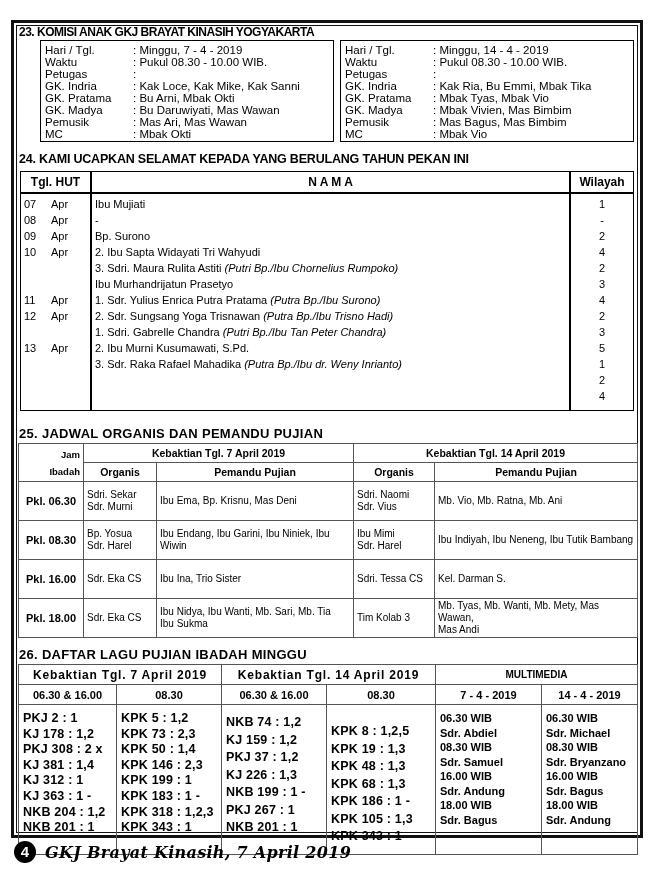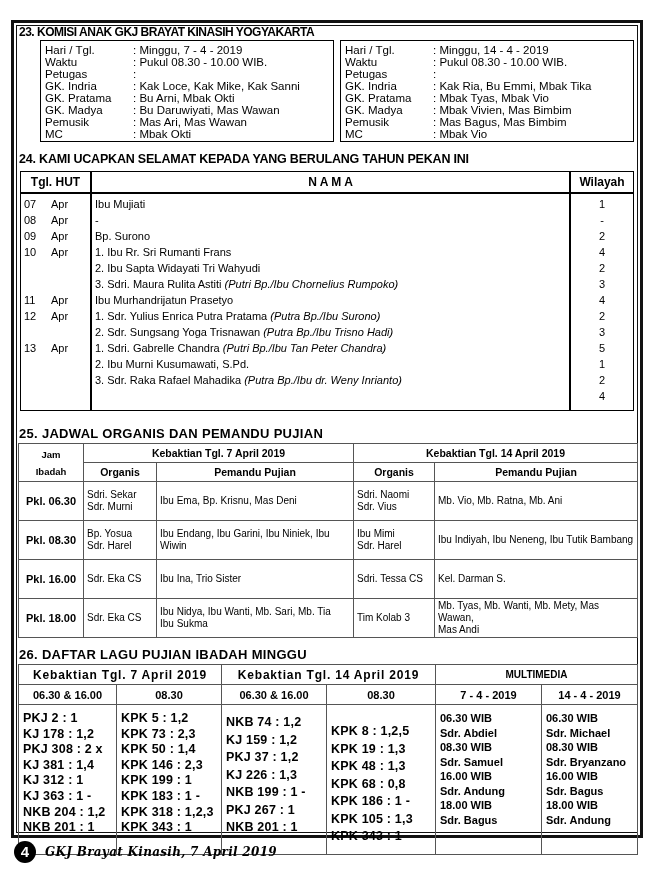--- a/index.html
+++ b/index.html
@@ -33,38 +33,38 @@
   .hut-col2 .hut-line { padding-left: 3px; }
   .hut-col3 .hut-line { text-align: center; }
   .hut-line i { font-style: italic; }
 
   
   table { border-collapse: collapse; }
   .org { position: absolute; left: 18px; top: 443px; width: 620px; font-size: 10px; }
   .org td, .org th { border: 1px solid #555; padding: 0 3px; }
   .org th { font-weight: bold; font-size: 10.5px; height: 18px; }
   .org .jam { font-weight: bold; font-size: 11px; text-align: center; width: 58px; }
-  .org .jam-head { font-weight: bold; font-size: 9.5px; text-align: center; line-height: 17px; margin-top: 44px; }
+  .org .jam-head { font-weight: bold; font-size: 9.5px; text-align: right; line-height: 17px; margin-top: 44px; }
   .org td { height: 38px; line-height: 12px; vertical-align: middle; }
   .org td.c-org { width: 58px; }
   .org td.c-pem { }
 
   
   .lagu { position: absolute; left: 18px; top: 664px; width: 620px; }
   .lagu td, .lagu th { border: 1px solid #555; }
   .lagu th.top { font-weight: bold; font-size: 12px; letter-spacing: 0.8px; height: 17px; }
   .lagu th.top.mm { font-size: 10px; letter-spacing: 0; margin-top: 33px; }
   .lagu th.sub { font-weight: bold; font-size: 11px; height: 17px; }
   .lagu td { vertical-align: top; padding: 6px 4px 8px 4px; }
   .song { font-weight: bold; font-size: 12.5px; line-height: 15.6px; white-space: nowrap; letter-spacing: 0.2px; }
   .mmline { font-weight: bold; font-size: 11px; line-height: 14.5px; white-space: nowrap; }
 
   .footer { position: absolute; left: 14px; top: 841px; display: flex; align-items: center; }
   .num-badge { width: 22px; height: 22px; border-radius: 50%; background: #000; color: #fff; font-weight: bold; font-size: 15px; text-align: center; line-height: 22px; }
-  .footer-text { margin-left: 9px; font-family: "DejaVu Serif", serif; font-style: italic; font-weight: bold; font-size: 12px; letter-spacing: 0.3px; }
+  .footer-text { margin-left: 9px; font-family: "DejaVu Serif", serif; font-style: italic; font-weight: bold; font-size: 16px; letter-spacing: 0.3px; }
 </style>
 </head>
 <body>
 
 <div class="page-frame">
     <div class="page-inner"></div>
   </div>
 
 <div class="sec-title" style="left:19px; top:25px; font-size:12px; letter-spacing:-0.5px;">23. KOMISI ANAK GKJ BRAYAT KINASIH YOGYAKARTA</div>
 
@@ -161,21 +161,20 @@
         <div class="hut-line"><span class="day"></span><span></span></div>
         <div class="hut-line"><span class="day">13</span><span>Apr</span></div>
         <div class="hut-line"><span class="day"></span><span></span></div>
         <div class="hut-line"><span class="day"></span><span></span></div>
         <div class="hut-line"><span class="day"></span><span></span></div>
       </div>
     <div class="hut-col2" id="hut-names">
         <div class="hut-line"><span>Ibu Mujiati</span><i></i></div>
         <div class="hut-line"><span>-</span><i></i></div>
         <div class="hut-line"><span>Bp. Surono</span><i></i></div>
-        <div class="hut-line"><span>1. Ibu Rr. Sri Rumanti Frans</span><i></i></div>
         <div class="hut-line"><span>2. Ibu Sapta Widayati Tri Wahyudi</span><i></i></div>
         <div class="hut-line"><span>3. Sdri. Maura Rulita Astiti </span><i>(Putri Bp./Ibu Chornelius Rumpoko)</i></div>
         <div class="hut-line"><span>Ibu Murhandrijatun Prasetyo</span><i></i></div>
         <div class="hut-line"><span>1. Sdr. Yulius Enrica Putra Pratama </span><i>(Putra Bp./Ibu Surono)</i></div>
         <div class="hut-line"><span>2. Sdr. Sungsang Yoga Trisnawan </span><i>(Putra Bp./Ibu Trisno Hadi)</i></div>
         <div class="hut-line"><span>1. Sdri. Gabrelle Chandra </span><i>(Putri Bp./Ibu Tan Peter Chandra)</i></div>
         <div class="hut-line"><span>2. Ibu Murni Kusumawati, S.Pd.</span><i></i></div>
         <div class="hut-line"><span>3. Sdr. Raka Rafael Mahadika </span><i>(Putra Bp./Ibu dr. Weny Inrianto)</i></div>
       </div>
     <div class="hut-col3" id="hut-regions">
@@ -329,21 +328,21 @@
           <div class="song" style="line-height: 17.5px;">PKJ 37 : 1,2</div>
           <div class="song" style="line-height: 17.5px;">KJ 226 : 1,3</div>
           <div class="song" style="line-height: 17.5px;">NKB 199 : 1 -</div>
           <div class="song" style="line-height: 17.5px;">PKJ 267 : 1</div>
           <div class="song" style="line-height: 17.5px;">NKB 201 : 1</div>
         </td>
         <td style="padding-top: 18px;">
           <div class="song" style="line-height: 17.5px;">KPK 8 : 1,2,5</div>
           <div class="song" style="line-height: 17.5px;">KPK 19 : 1,3</div>
           <div class="song" style="line-height: 17.5px;">KPK 48 : 1,3</div>
-          <div class="song" style="line-height: 17.5px;">KPK 68 : 0,8</div>
+          <div class="song" style="line-height: 17.5px;">KPK 68 : 1,3</div>
           <div class="song" style="line-height: 17.5px;">KPK 186 : 1 -</div>
           <div class="song" style="line-height: 17.5px;">KPK 105 : 1,3</div>
           <div class="song" style="line-height: 17.5px;">KPK 343 : 1</div>
         </td>
         <td>
           <div class="mmline">06.30 WIB</div>
           <div class="mmline">Sdr. Abdiel</div>
           <div class="mmline">08.30 WIB</div>
           <div class="mmline">Sdr. Samuel</div>
           <div class="mmline">16.00 WIB</div>

